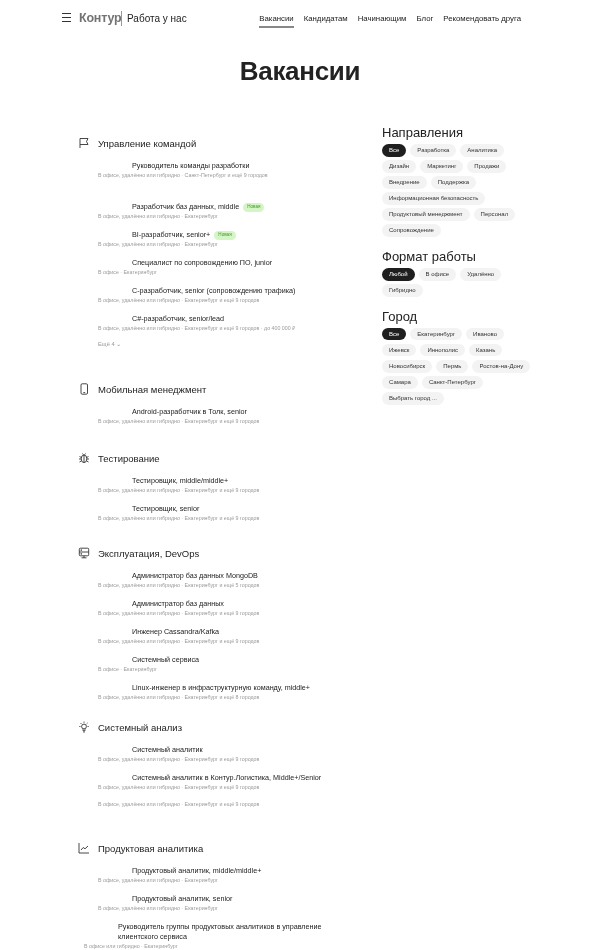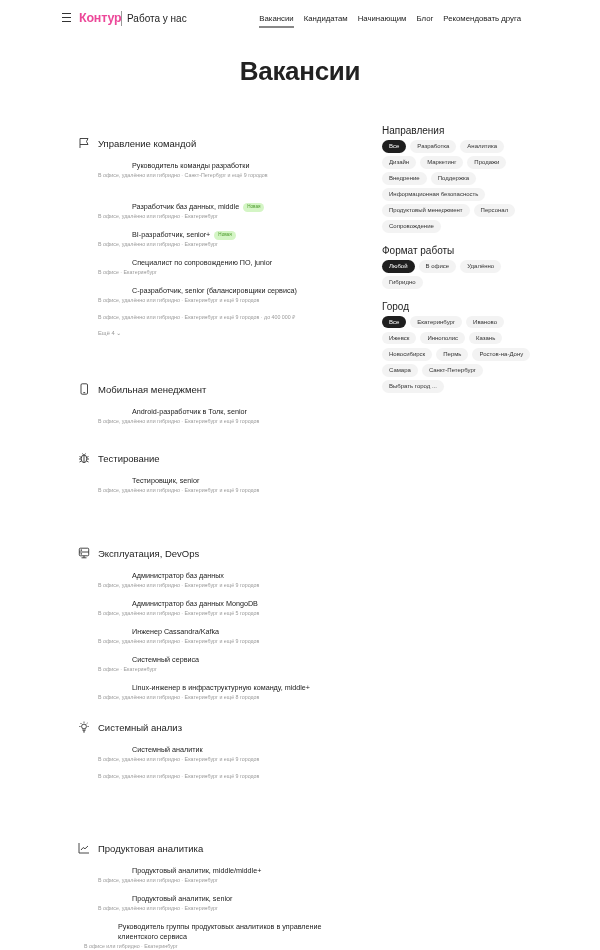--- a/index.html
+++ b/index.html
@@ -2,42 +2,42 @@
 <html><head>
 <meta charset="utf-8">
 <style>
   * { box-sizing: border-box; margin: 0; padding: 0; }
   html, body { width: 600px; height: 950px; background: #ffffff; overflow: hidden; }
   body { font-family: "Liberation Sans", sans-serif; color: #222222; position: relative; }
 
   .header { position: absolute; left: 0; top: 0; width: 600px; height: 38px; }
   .burger { position: absolute; left: 62px; top: 13px; width: 9px; height: 9px; cursor: pointer; }
   .burger span { display: block; height: 1.2px; background: #333; margin-bottom: 2.6px; }
-  .logo { position: absolute; left: 79px; top: 11px; font-size: 12.5px; font-weight: bold; color: #ec4899; letter-spacing: -0.2px; }
+  .logo { position: absolute; left: 79px; top: 11px; font-size: 12.5px; font-weight: bold; color: #737373; letter-spacing: -0.2px; }
   .logo-divider { position: absolute; left: 121px; top: 11px; width: 1px; height: 15px; background: #999; }
   .logo-sub { position: absolute; left: 127px; top: 13px; font-size: 10px; color: #222; }
   .nav { position: absolute; top: 14px; right: 79px; display: flex; gap: 10px; font-size: 7.8px; color: #222; }
   .nav a { color: #222; text-decoration: none; position: relative; cursor: pointer; white-space: nowrap; }
   .nav a.active::after { content: ""; position: absolute; left: 0; right: 0; top: 12px; height: 1.6px; background: #888; }
 
   .page-title { position: absolute; left: 0; width: 600px; top: 56px; text-align: center; font-size: 26px; font-weight: bold; color: #222; letter-spacing: -0.3px; }
 
   .section { position: absolute; left: 78px; width: 280px; }
   .sec-head { display: flex; align-items: center; height: 16px; }
   .sec-icon { width: 12px; height: 12px; margin-right: 8px; display: inline-block; }
   .sec-icon svg { width: 12px; height: 12px; display: block; }
   .sec-title { font-size: 9.5px; color: #222; }
   .job { margin-left: 20px; margin-top: 10px; cursor: pointer; }
   .job-title { font-size: 7.2px; color: #222; line-height: 10px; display: flex; align-items: center; padding-left: 34px; }
   .job-meta { font-size: 5.3px; color: #9a9a9a; line-height: 7px; margin-top: 1px; white-space: nowrap; }
   .badge { display: inline-block; background: #d4f5c5; color: #4a9a2a; font-size: 4.6px; padding: 1.5px 4px; border-radius: 6px; margin-left: 4px; line-height: 6px; }
   .more { margin-left: 20px; margin-top: 9px; font-size: 5.8px; color: #9a9a9a; cursor: pointer; }
 
   .filters { position: absolute; left: 382px; width: 150px; }
-  .f-title { font-size: 10px; color: #222; margin-bottom: 4px; }
+  .f-title { font-size: 13px; color: #222; margin-bottom: 4px; }
   .chips { display: flex; flex-wrap: wrap; gap: 3.5px 4px; }
   .chip { font-size: 6px; color: #333; background: #f3f3f3; border-radius: 7px; padding: 2.8px 7px; line-height: 7px; cursor: pointer; white-space: nowrap; }
   .chip.active { background: #1f1f1f; color: #fff; }
 </style>
 </head>
 <body>
 
 <div class="header">
   <div class="burger">
       <span></span>
@@ -91,25 +91,28 @@
     <div class="job-meta">В офисе, удалённо или гибридно · Екатеринбург</div>
   </div>
   <div class="job">
     <div class="job-title">
         <span>Специалист по сопровождению ПО, junior</span>
       </div>
     <div class="job-meta">В офисе · Екатеринбург</div>
   </div>
   <div class="job">
     <div class="job-title">
-        <span>C-разработчик, senior (балансировщики сервиса)</span>
-      </div>
-    <div class="job-meta">В офисе, удалённо или гибридно · Екатеринбург и ещё 9 городов</div>
-  </div>
-  <div class="job">
+        <span>C-разработчик, senior (сопровождению трафика)</span>
+      </div>
+    <div class="job-meta">В офисе, удалённо или гибридно · Екатеринбург и ещё 9 городов</div>
+  </div>
+  <div class="job">
+    <div class="job-title">
+        <span>C#-разработчик, senior/lead</span>
+      </div>
     <div class="job-meta">В офисе, удалённо или гибридно · Екатеринбург и ещё 9 городов · до 400 000 ₽</div>
   </div>
   <div class="more">
     <span>Ещё 4</span>
     <span>⌄</span>
   </div>
 </div>
 
 <div class="section" style="top:381px;">
   <div class="sec-head">
@@ -131,20 +134,26 @@
 
 <div class="section" style="top:450px;">
   <div class="sec-head">
     <span class="sec-icon">
       <svg viewBox="0 0 12 12" fill="none" stroke="#333" stroke-width="0.9">
           <ellipse cx="6" cy="6.8" rx="2.8" ry="3.8"></ellipse>
           <path d="M6 3v7.6M1.5 4.5l1.8 1M10.5 4.5l-1.8 1M1 7h2.2M11 7H8.8M1.5 10l1.8-1M10.5 10l-1.8-1M4.5 1.5l1 1.3M7.5 1.5l-1 1.3"></path>
         </svg>
     </span>
     <span class="sec-title">Тестирование</span>
+  </div>
+  <div class="job">
+    <div class="job-title">
+        <span>Тестировщик, middle/middle+</span>
+      </div>
+    <div class="job-meta">В офисе, удалённо или гибридно · Екатеринбург и ещё 9 городов</div>
   </div>
   <div class="job">
     <div class="job-title">
         <span>Тестировщик, senior</span>
       </div>
     <div class="job-meta">В офисе, удалённо или гибридно · Екатеринбург и ещё 9 городов</div>
   </div>
 </div>
 
 <div class="section" style="top:545px;">
@@ -154,29 +163,29 @@
           <rect x="1.3" y="1.2" width="9.4" height="7.6" rx="1"></rect>
           <path d="M1.3 5h9.4M6 8.8v2M3.5 10.8h5"></path>
           <circle cx="3.2" cy="3.1" r="0.4" fill="#333"></circle>
           <circle cx="3.2" cy="6.9" r="0.4" fill="#333"></circle>
         </svg>
     </span>
     <span class="sec-title">Эксплуатация, DevOps</span>
   </div>
   <div class="job">
     <div class="job-title">
+        <span>Администратор баз данных MongoDB</span>
+      </div>
+    <div class="job-meta">В офисе, удалённо или гибридно · Екатеринбург и ещё 5 городов</div>
+  </div>
+  <div class="job">
+    <div class="job-title">
         <span>Администратор баз данных</span>
       </div>
     <div class="job-meta">В офисе, удалённо или гибридно · Екатеринбург и ещё 9 городов</div>
-  </div>
-  <div class="job">
-    <div class="job-title">
-        <span>Администратор баз данных MongoDB</span>
-      </div>
-    <div class="job-meta">В офисе, удалённо или гибридно · Екатеринбург и ещё 5 городов</div>
   </div>
   <div class="job">
     <div class="job-title">
         <span>Инженер Cassandra/Kafka</span>
       </div>
     <div class="job-meta">В офисе, удалённо или гибридно · Екатеринбург и ещё 9 городов</div>
   </div>
   <div class="job">
     <div class="job-title">
         <span>Системный сервиса</span>
@@ -197,20 +206,26 @@
       <svg viewBox="0 0 12 12" fill="none" stroke="#333" stroke-width="0.9">
           <circle cx="6" cy="5.5" r="2.4"></circle>
           <path d="M5 8.2v1.6h2V8.2M6 0.6v1.2M1.3 5.5h1.2M9.5 5.5h1.2M2.5 2l0.9 0.9M9.5 2l-0.9 0.9M5.2 11h1.6"></path>
         </svg>
     </span>
     <span class="sec-title">Системный анализ</span>
   </div>
   <div class="job">
     <div class="job-title">
         <span>Системный аналитик</span>
+      </div>
+    <div class="job-meta">В офисе, удалённо или гибридно · Екатеринбург и ещё 9 городов</div>
+  </div>
+  <div class="job">
+    <div class="job-title">
+        <span>Системный аналитик в Контур.Логистика, Middle+/Senior</span>
       </div>
     <div class="job-meta">В офисе, удалённо или гибридно · Екатеринбург и ещё 9 городов</div>
   </div>
   <div class="job">
     <div class="job-meta">В офисе, удалённо или гибридно · Екатеринбург и ещё 9 городов</div>
   </div>
 </div>
 
 <div class="section" style="top:840px;">
   <div class="sec-head">

